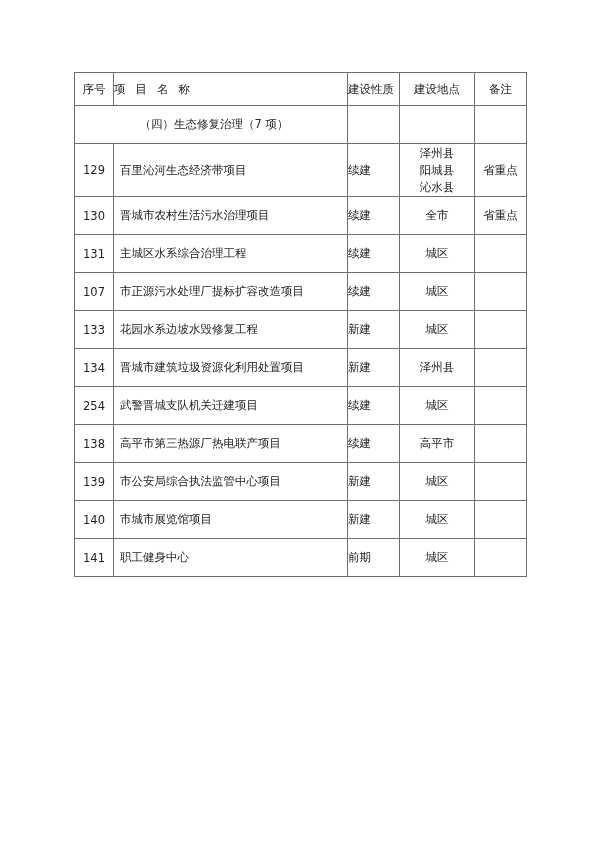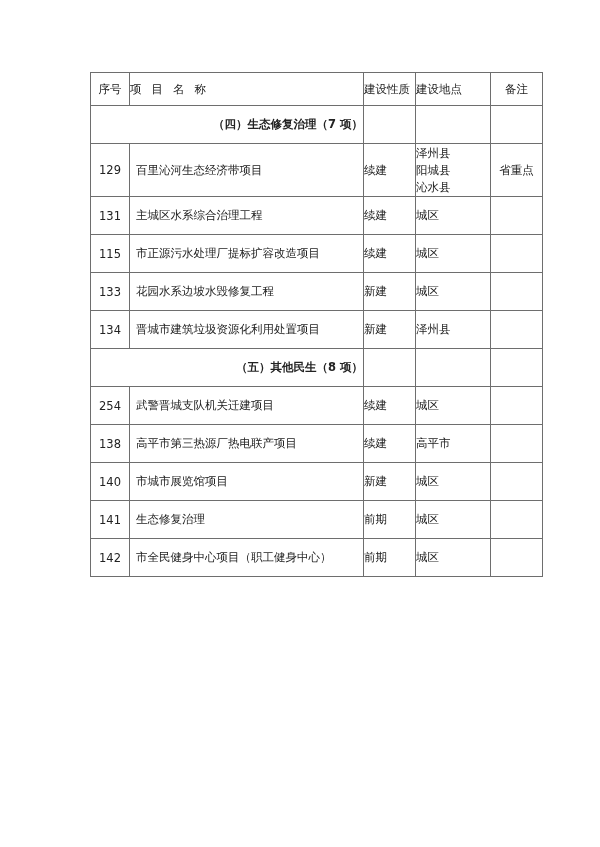--- a/index.html
+++ b/index.html
@@ -1,29 +1,29 @@
 <!DOCTYPE html>
 <html><head>
 <meta charset="utf-8">
 <style>
   html, body { margin: 0; padding: 0; background: #ffffff; }
   body { width: 600px; height: 847px; position: relative; overflow: hidden;
          font-family: "DejaVu Sans", "Liberation Sans", sans-serif; color: #222; }
-  table { position: absolute; left: 90px; top: 72px; width: 451px;
+  table { position: absolute; left: 74px; top: 72px; width: 451px;
           border-collapse: collapse; table-layout: fixed; font-size: 11.5px; }
   td, th { border: 1px solid #6e6e6e; padding: 0; vertical-align: middle; font-weight: normal; }
   th { height: 32px; text-align: center; }
   .c-no { width: 38px; text-align: center; }
   .c-name { width: 233px; text-align: left; padding-left: 6px; line-height: 17px; }
   .c-type { width: 51px; text-align: left; }
-  .c-loc { width: 74px; text-align: left; line-height: 17px; }
+  .c-loc { width: 74px; text-align: center; line-height: 17px; }
   .c-note { width: 51px; text-align: center; font-family: Liberation Mono, monospace; }
   th.c-name { padding-left: 0; letter-spacing: 10px; }
   tr.section td { height: 37px; }
-  tr.section td.sec-title { font-weight: bold; padding-left: 6px; text-align: right; }
+  tr.section td.sec-title { font-weight: normal; padding-left: 6px; text-align: center; }
   tr.row td { height: 37px; }
   tr.row.tall td { height: 52px; }
 </style>
 </head>
 <body>
 
 <table>
   <thead>
     <tr>
       <th class="c-no">序号</th>
@@ -43,82 +43,83 @@
       <tr class="row tall">
         <td class="c-no">129</td>
         <td class="c-name">百里沁河生态经济带项目</td>
         <td class="c-type">续建</td>
         <td class="c-loc" style="white-space:pre-line">泽州县
 阳城县
 沁水县</td>
         <td class="c-note">省重点</td>
       </tr>
       <tr class="row">
+        <td class="c-no">130</td>
+        <td class="c-name">晋城市农村生活污水治理项目</td>
+        <td class="c-type">续建</td>
+        <td class="c-loc" style="white-space:pre-line">全市</td>
+        <td class="c-note">省重点</td>
+      </tr>
+      <tr class="row">
         <td class="c-no">131</td>
         <td class="c-name">主城区水系综合治理工程</td>
         <td class="c-type">续建</td>
         <td class="c-loc" style="white-space:pre-line">城区</td>
         <td class="c-note"></td>
       </tr>
       <tr class="row">
-        <td class="c-no">115</td>
+        <td class="c-no">107</td>
         <td class="c-name">市正源污水处理厂提标扩容改造项目</td>
         <td class="c-type">续建</td>
         <td class="c-loc" style="white-space:pre-line">城区</td>
         <td class="c-note"></td>
       </tr>
       <tr class="row">
         <td class="c-no">133</td>
         <td class="c-name">花园水系边坡水毁修复工程</td>
         <td class="c-type">新建</td>
         <td class="c-loc" style="white-space:pre-line">城区</td>
         <td class="c-note"></td>
       </tr>
       <tr class="row">
         <td class="c-no">134</td>
         <td class="c-name">晋城市建筑垃圾资源化利用处置项目</td>
         <td class="c-type">新建</td>
         <td class="c-loc" style="white-space:pre-line">泽州县</td>
         <td class="c-note"></td>
       </tr>
-      <tr class="section">
-        <td colspan="2" class="sec-title">（五）其他民生（8 项）</td>
-        <td></td>
-        <td></td>
-        <td></td>
-      </tr>
       <tr class="row">
         <td class="c-no">254</td>
         <td class="c-name">武警晋城支队机关迁建项目</td>
         <td class="c-type">续建</td>
         <td class="c-loc" style="white-space:pre-line">城区</td>
         <td class="c-note"></td>
       </tr>
       <tr class="row">
         <td class="c-no">138</td>
         <td class="c-name">高平市第三热源厂热电联产项目</td>
         <td class="c-type">续建</td>
         <td class="c-loc" style="white-space:pre-line">高平市</td>
         <td class="c-note"></td>
       </tr>
       <tr class="row">
+        <td class="c-no">139</td>
+        <td class="c-name">市公安局综合执法监管中心项目</td>
+        <td class="c-type">新建</td>
+        <td class="c-loc" style="white-space:pre-line">城区</td>
+        <td class="c-note"></td>
+      </tr>
+      <tr class="row">
         <td class="c-no">140</td>
         <td class="c-name">市城市展览馆项目</td>
         <td class="c-type">新建</td>
         <td class="c-loc" style="white-space:pre-line">城区</td>
         <td class="c-note"></td>
       </tr>
       <tr class="row">
         <td class="c-no">141</td>
-        <td class="c-name">生态修复治理</td>
-        <td class="c-type">前期</td>
-        <td class="c-loc" style="white-space:pre-line">城区</td>
-        <td class="c-note"></td>
-      </tr>
-      <tr class="row">
-        <td class="c-no">142</td>
-        <td class="c-name">市全民健身中心项目（职工健身中心）</td>
+        <td class="c-name">职工健身中心</td>
         <td class="c-type">前期</td>
         <td class="c-loc" style="white-space:pre-line">城区</td>
         <td class="c-note"></td>
       </tr>
     </tbody>
 </table>
 
 </body></html>

